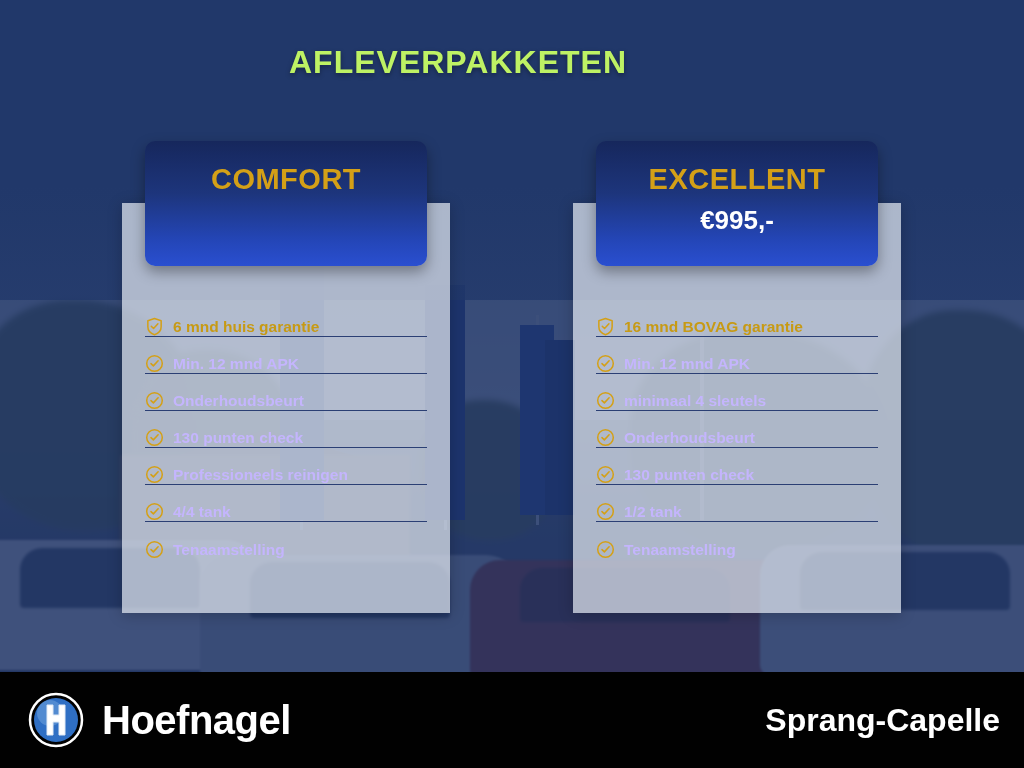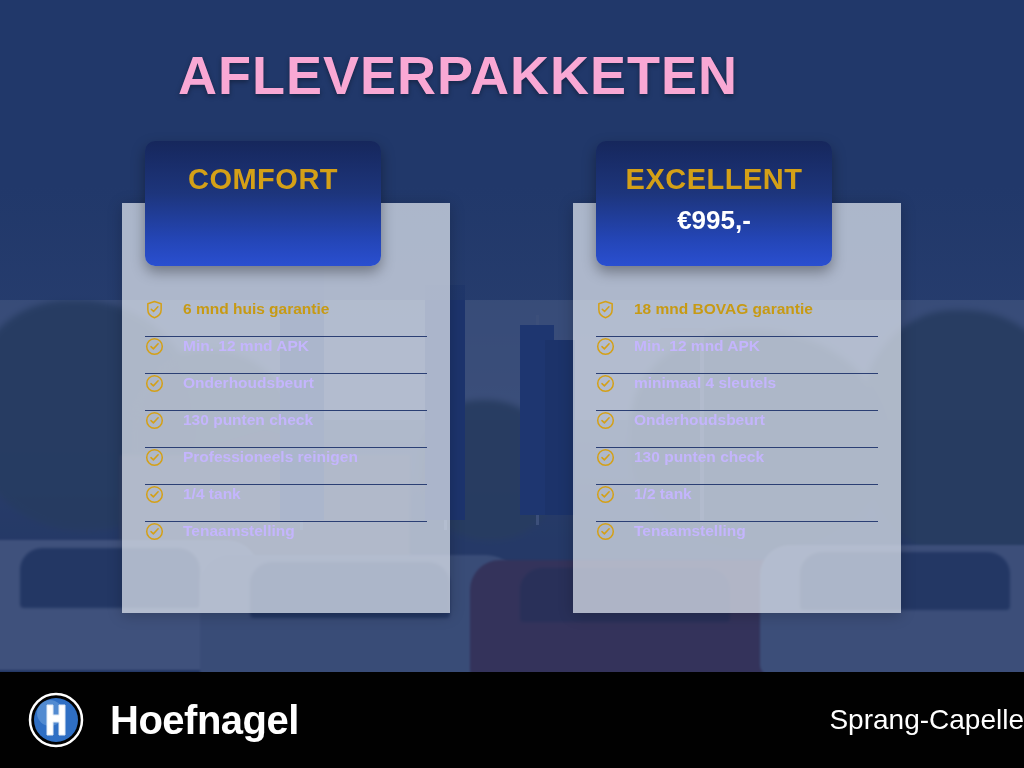--- a/index.html
+++ b/index.html
@@ -81,79 +81,79 @@
   }
   
   #bg-top {
     position:absolute; left:0; top:0; width:1024px; height:300px;
     background:linear-gradient(180deg,#21386a 0%,#21386a 62%,rgba(33,56,106,.80) 100%);
   }
 
   
   #title {
     position:absolute; left:0; top:44px; width:916px;
-    text-align:center; color:#f9a8d4;
-    font-size:54px; font-weight:bold; letter-spacing:1px;
+    text-align:center; color:#bef264;
+    font-size:32px; font-weight:bold; letter-spacing:1px;
     text-shadow:0 2px 5px rgba(0,0,0,.35);
   }
 
   
   .pkg { position:absolute; top:203px; width:328px; }
   #pkg-0 { left:122px; }
   #pkg-1 { left:573px; }
 
   .pkg-body {
     position:absolute; top:0; left:0; width:328px; height:410px;
     background:rgba(226,231,240,.72);
     box-shadow:0 2px 14px rgba(0,0,0,.22);
   }
   .pkg-header {
-    position:absolute; top:-62px; left:23px; width:236px; height:125px;
+    position:absolute; top:-62px; left:23px; width:282px; height:125px;
     border-radius:10px;
     background:linear-gradient(180deg,#16275c 0%, #1d357c 42%, #2446b8 80%, #2a4fd0 100%);
     box-shadow:0 6px 14px rgba(0,0,0,.35);
     text-align:center;
   }
   .pkg-name {
     color:#d4a017; font-size:29px; font-weight:bold;
     letter-spacing:.5px; padding-top:22px;
   }
   .pkg-price {
     color:#ffffff; font-size:26px; font-weight:bold; padding-top:9px;
   }
 
   .feat-list { position:absolute; top:97px; left:0; width:328px; }
   .feat {
     position:relative; height:37px; margin:0 23px;
-    display:flex; align-items:flex-start; gap:19px;
+    display:flex; align-items:flex-end; gap:9px;
     border-bottom:1px solid #2b3f74;
   }
   .feat:last-child { border-bottom:none; }
   .feat-icon { width:19px; height:19px; flex:0 0 19px; display:block; }
   .feat-label {
     font-size:15.5px; font-weight:bold; color:#c4b5fd;
     white-space:nowrap;
   }
   .feat.highlight .feat-label { color:#c79a14; }
 
   
   #footer {
     position:absolute; left:0; top:672px; width:1024px; height:96px;
     background:#010101; display:flex; align-items:center;
   }
   #logo-mark {
     margin-left:28px; width:56px; height:56px; flex:0 0 56px; display:block;
   }
   #brand-name {
-    margin-left:26px; color:#ffffff; font-size:40px; font-weight:bold;
+    margin-left:18px; color:#ffffff; font-size:40px; font-weight:bold;
     letter-spacing:-.5px;
   }
   #location-name {
-    margin-left:auto; 
-    color:#ffffff; font-size:28px; font-weight:normal;
+    margin-left:auto; margin-right:24px;
+    color:#ffffff; font-size:32px; font-weight:bold;
   }
 </style>
 </head>
 <body>
 
 <div id="bg-photo">
   <div class="sky"></div>
   <div class="ground"></div>
   <div class="tree t1"></div>
   <div class="tree t2"></div>
@@ -222,21 +222,21 @@
               <circle cx="10" cy="10" r="8.2" fill="none" stroke="#d4a017" stroke-width="1.6"></circle>
               <path d="M6.3 10.1 L8.8 12.5 L13.8 7.1" fill="none" stroke="#d4a017" stroke-width="1.6" stroke-linecap="round" stroke-linejoin="round"></path>
             </svg>
             <span class="feat-label">Professioneels reinigen</span>
           </div>
           <div class="feat">
             <svg class="feat-icon" viewBox="0 0 20 20">
               <circle cx="10" cy="10" r="8.2" fill="none" stroke="#d4a017" stroke-width="1.6"></circle>
               <path d="M6.3 10.1 L8.8 12.5 L13.8 7.1" fill="none" stroke="#d4a017" stroke-width="1.6" stroke-linecap="round" stroke-linejoin="round"></path>
             </svg>
-            <span class="feat-label">1/4 tank</span>
+            <span class="feat-label">4/4 tank</span>
           </div>
           <div class="feat">
             <svg class="feat-icon" viewBox="0 0 20 20">
               <circle cx="10" cy="10" r="8.2" fill="none" stroke="#d4a017" stroke-width="1.6"></circle>
               <path d="M6.3 10.1 L8.8 12.5 L13.8 7.1" fill="none" stroke="#d4a017" stroke-width="1.6" stroke-linecap="round" stroke-linejoin="round"></path>
             </svg>
             <span class="feat-label">Tenaamstelling</span>
           </div>
         </div>
       </div>
@@ -245,21 +245,21 @@
       </div>
     </div>
     <div class="pkg" id="pkg-1">
       <div class="pkg-body">
         <div class="feat-list">
           <div class="feat highlight">
             <svg class="feat-icon" viewBox="0 0 20 20">
               <path d="M10 1.6 L17 4 v6.2 C17 14.4 13.9 17.3 10 18.6 6.1 17.3 3 14.4 3 10.2 V4 Z" fill="none" stroke="#d4a017" stroke-width="1.6" stroke-linejoin="round"></path>
               <path d="M6.6 9.7 L9 12.1 L13.6 7.2" fill="none" stroke="#d4a017" stroke-width="1.6" stroke-linecap="round" stroke-linejoin="round"></path>
             </svg>
-            <span class="feat-label">18 mnd BOVAG garantie</span>
+            <span class="feat-label">16 mnd BOVAG garantie</span>
           </div>
           <div class="feat">
             <svg class="feat-icon" viewBox="0 0 20 20">
               <circle cx="10" cy="10" r="8.2" fill="none" stroke="#d4a017" stroke-width="1.6"></circle>
               <path d="M6.3 10.1 L8.8 12.5 L13.8 7.1" fill="none" stroke="#d4a017" stroke-width="1.6" stroke-linecap="round" stroke-linejoin="round"></path>
             </svg>
             <span class="feat-label">Min. 12 mnd APK</span>
           </div>
           <div class="feat">
             <svg class="feat-icon" viewBox="0 0 20 20">

